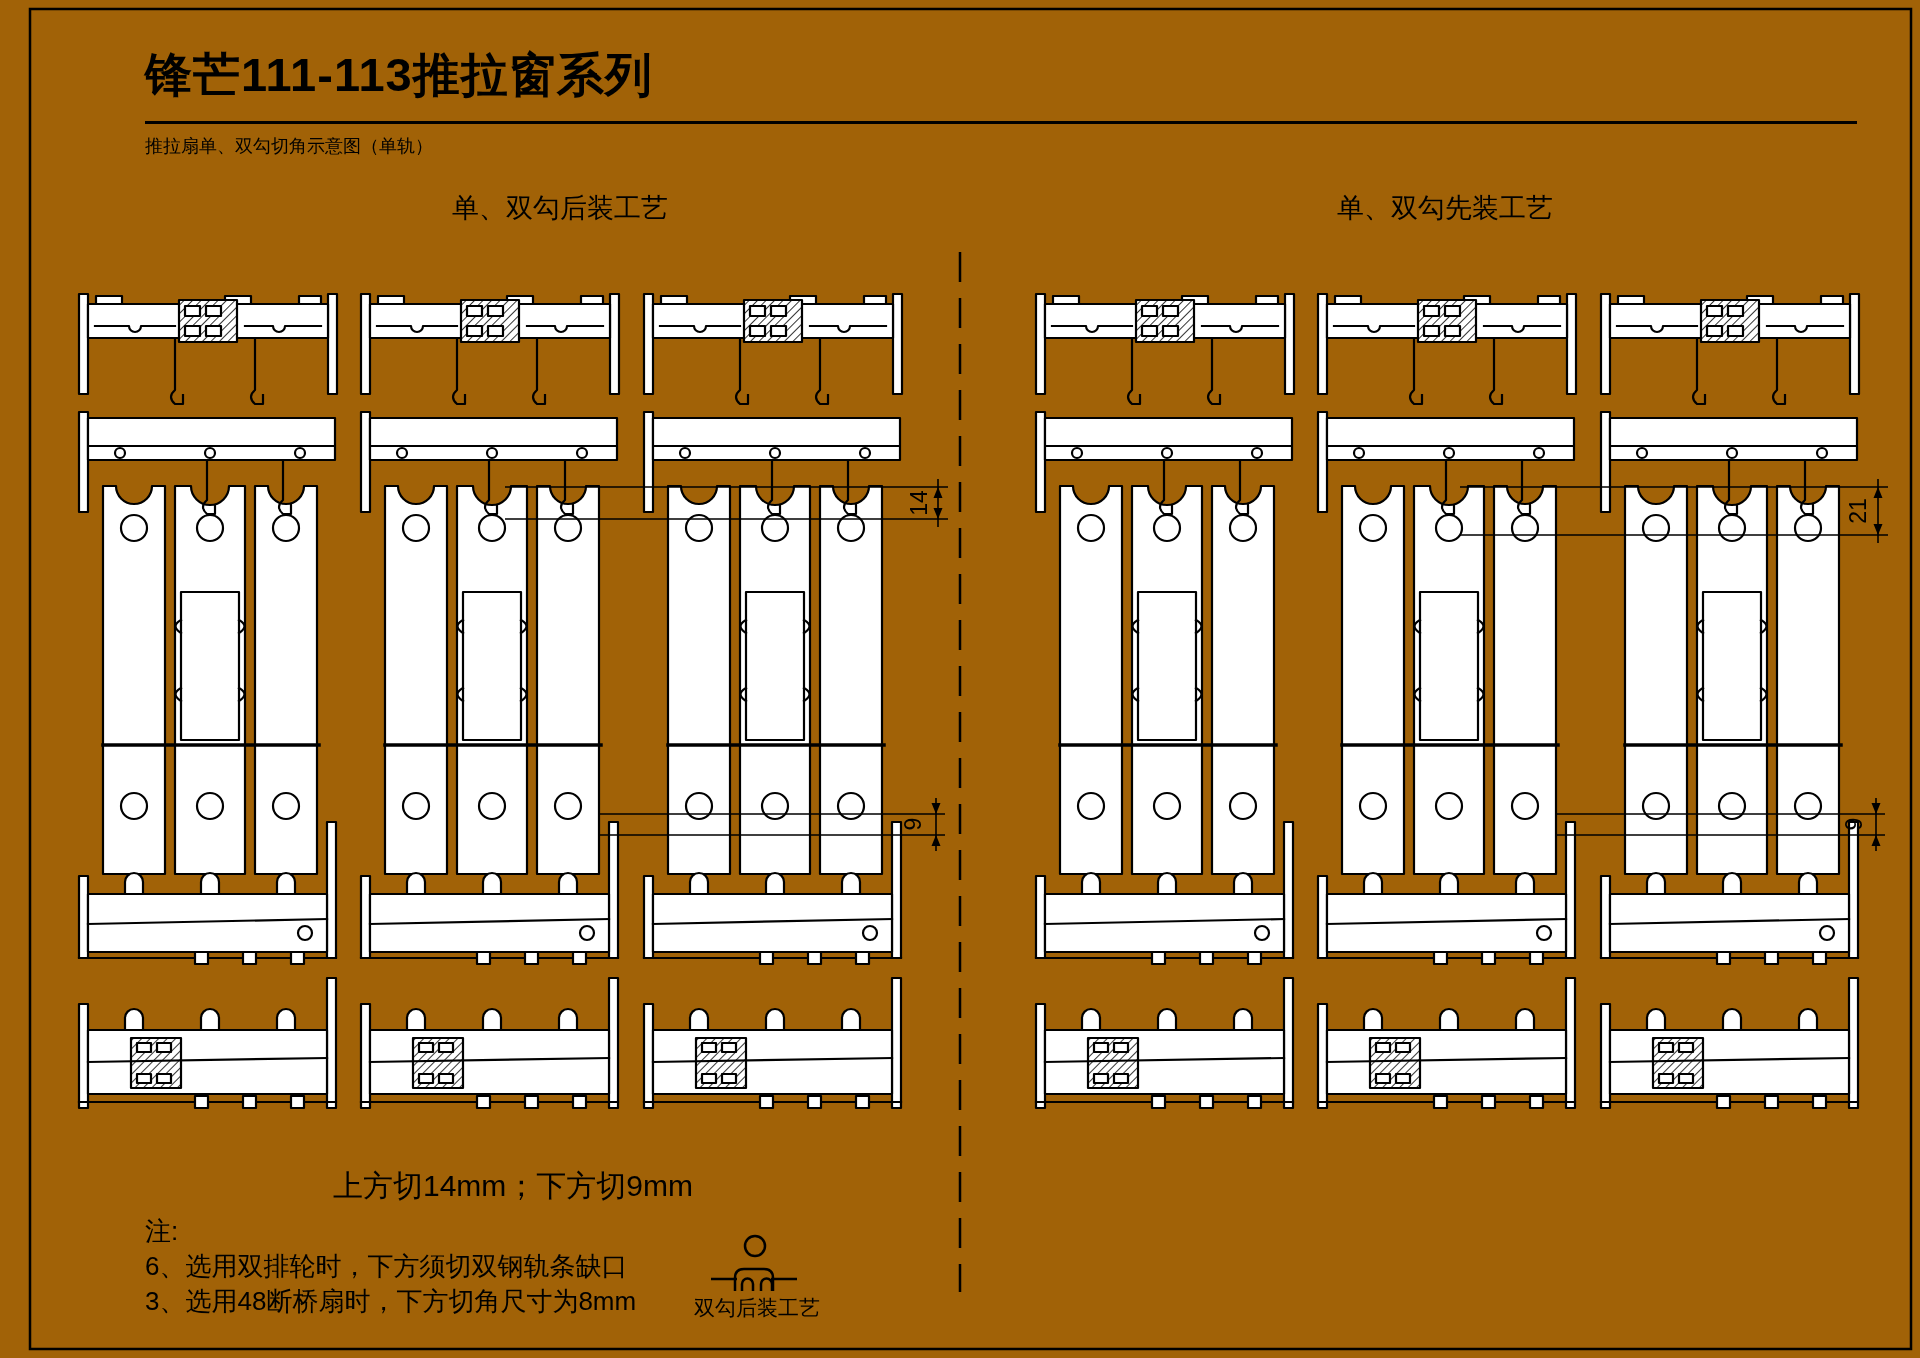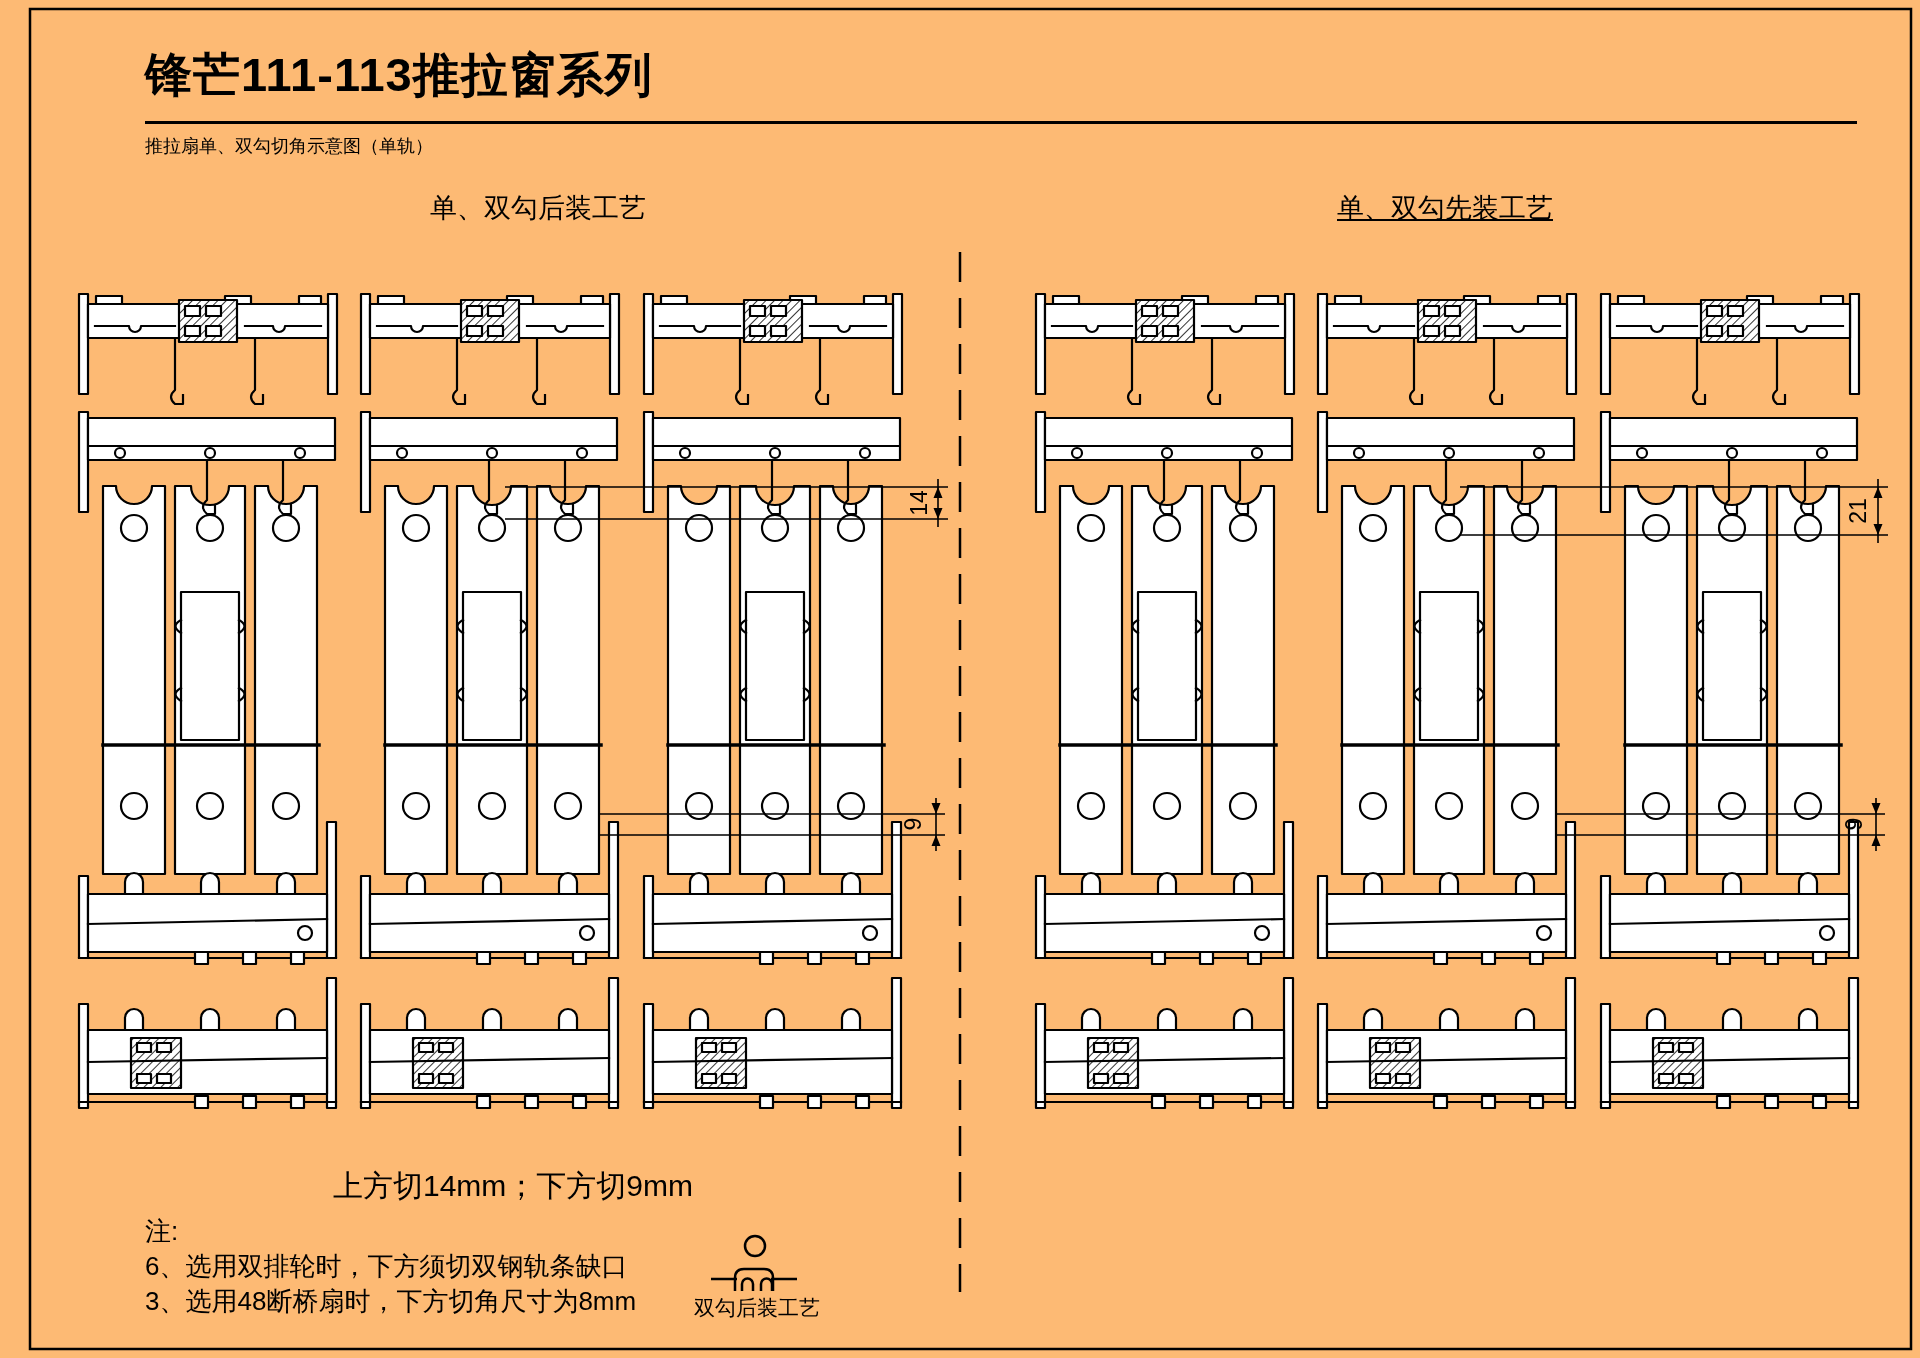--- a/index.html
+++ b/index.html
@@ -1,27 +1,27 @@
 <!DOCTYPE html>
 <html><head>
 <meta charset="utf-8">
 <style>
   html,body{margin:0;padding:0;background:#e8e8e8;}
   .sheet{
-    position:relative;width:1920px;height:1358px;background:#fdba74;
+    position:relative;width:1920px;height:1358px;background:#a16207;
     font-family:"Liberation Sans","DejaVu Sans",sans-serif;color:#000;overflow:hidden;
   }
   .art{position:absolute;left:0;top:0;}
   .txt{position:absolute;white-space:nowrap;}
   .page-title{left:145px;top:44px;font-size:47px;font-weight:bold;letter-spacing:1px;}
   .title-rule{position:absolute;left:145px;top:121px;width:1712px;height:3px;background:#000;}
   .subtitle{left:145px;top:134px;font-size:18px;}
   .sec-header{top:190px;font-size:27px;transform:translateX(-50%);}
-  .sec-header.left{left:538px;}
-  .sec-header.right{left:1445px;text-decoration:underline;}
+  .sec-header.left{left:560px;}
+  .sec-header.right{left:1445px;}
   .caption{top:1166px;font-size:30px;transform:translateX(-50%);}
   .caption.left{left:513px;}
   .caption.right{left:1390px;}
   .notes{position:absolute;left:145px;top:1214px;font-size:26px;line-height:35px;}
   .legend-label{left:757px;top:1294px;font-size:21px;transform:translateX(-50%);}
   .dim-label{
     position:absolute;width:48px;height:26px;line-height:26px;text-align:center;
     font-size:23px;transform:translate(-50%,-50%) rotate(-90deg);
   }
 </style>

